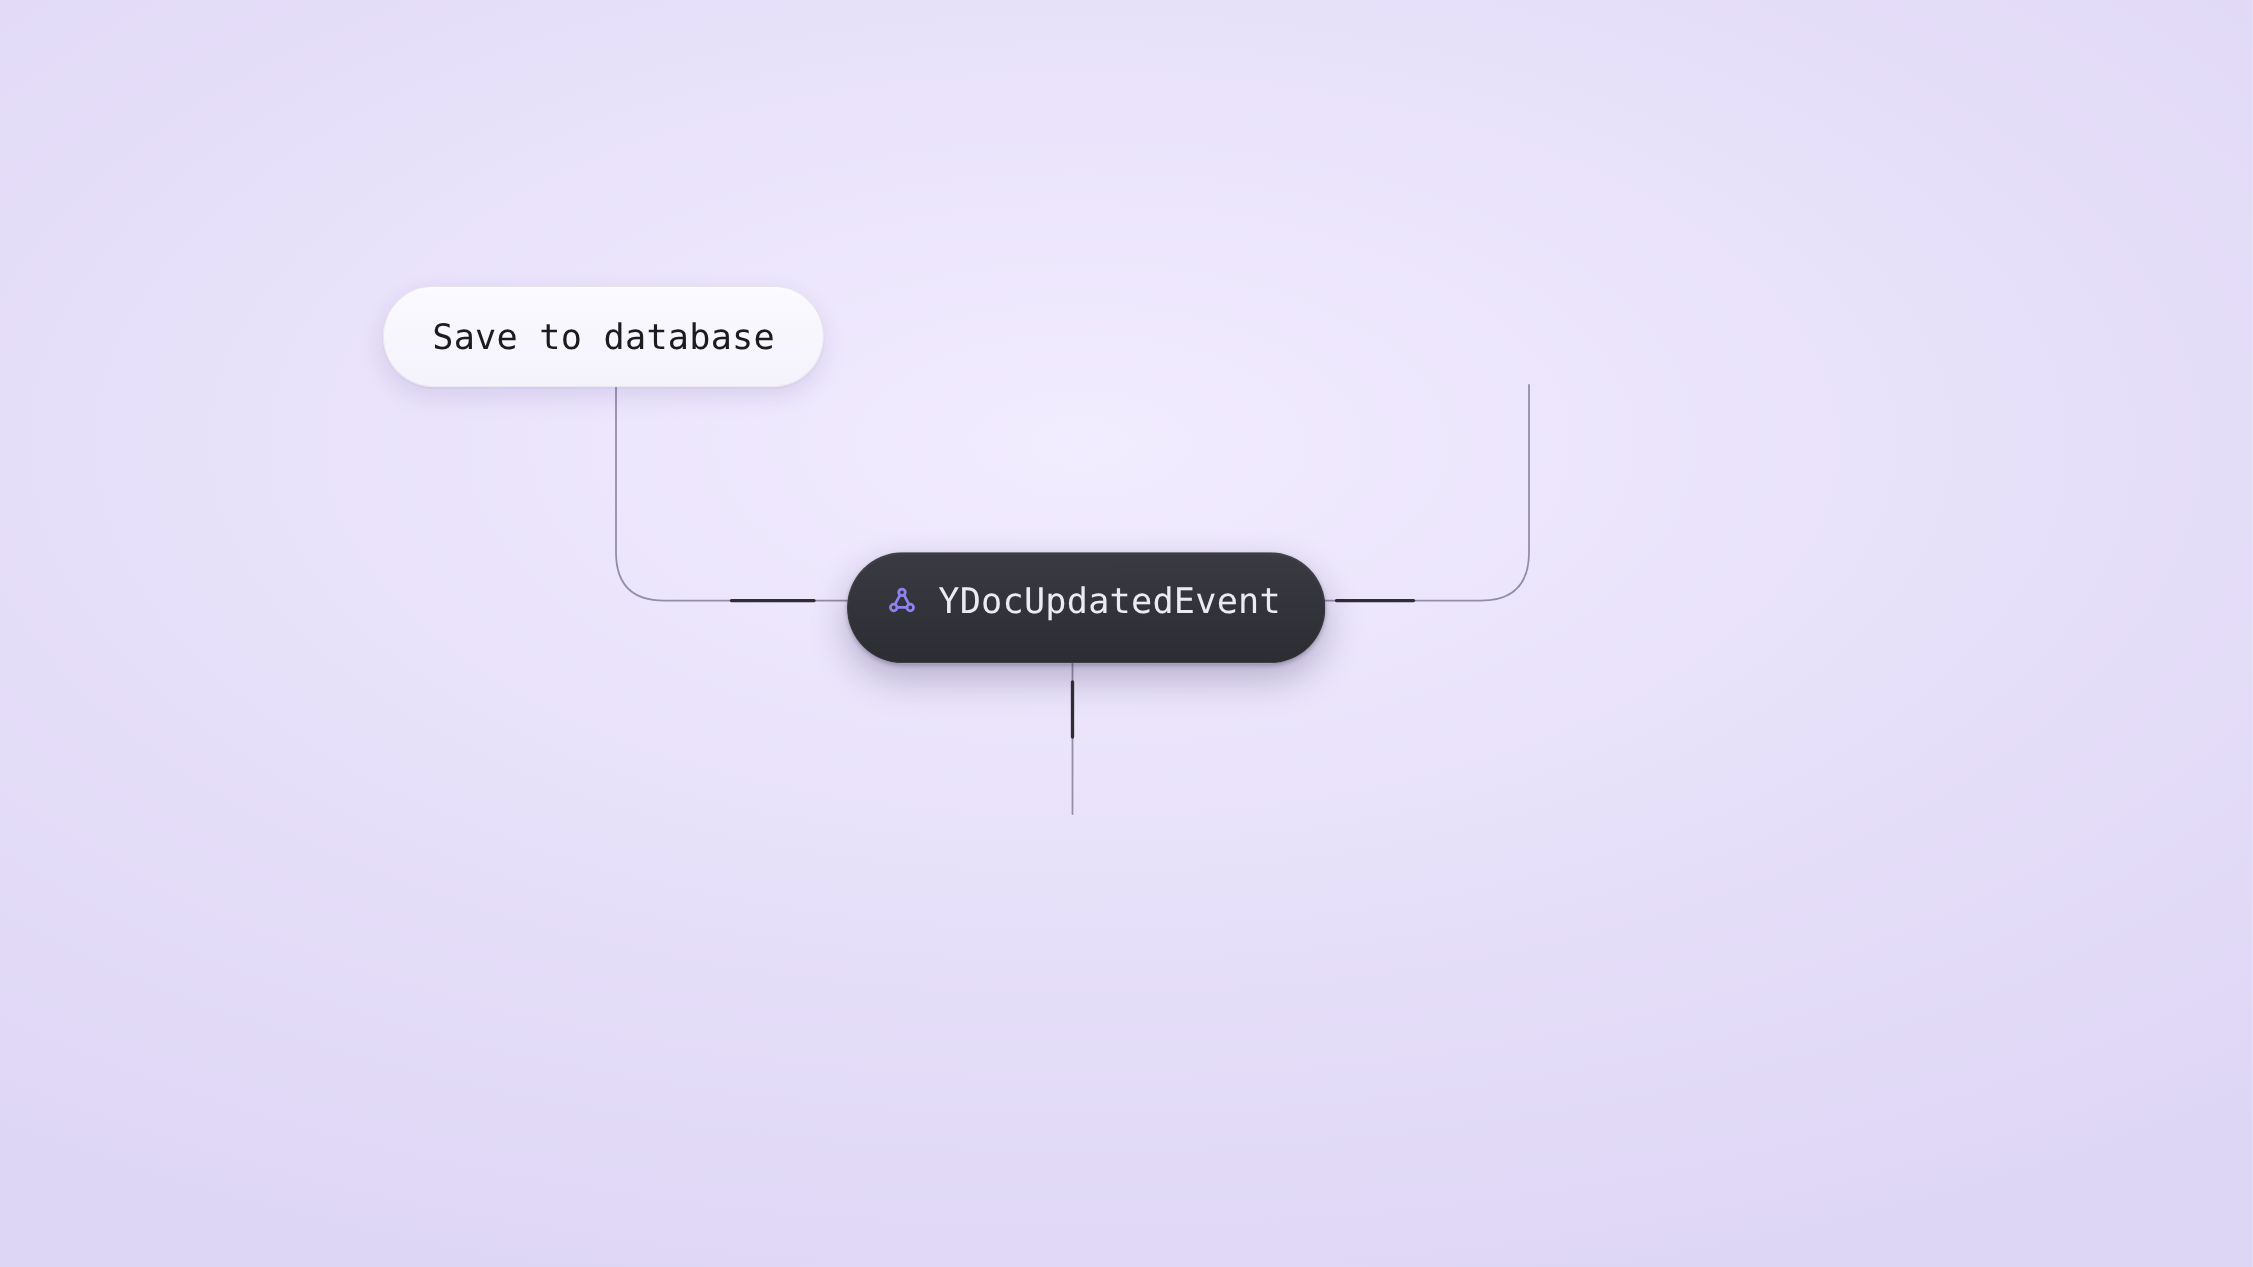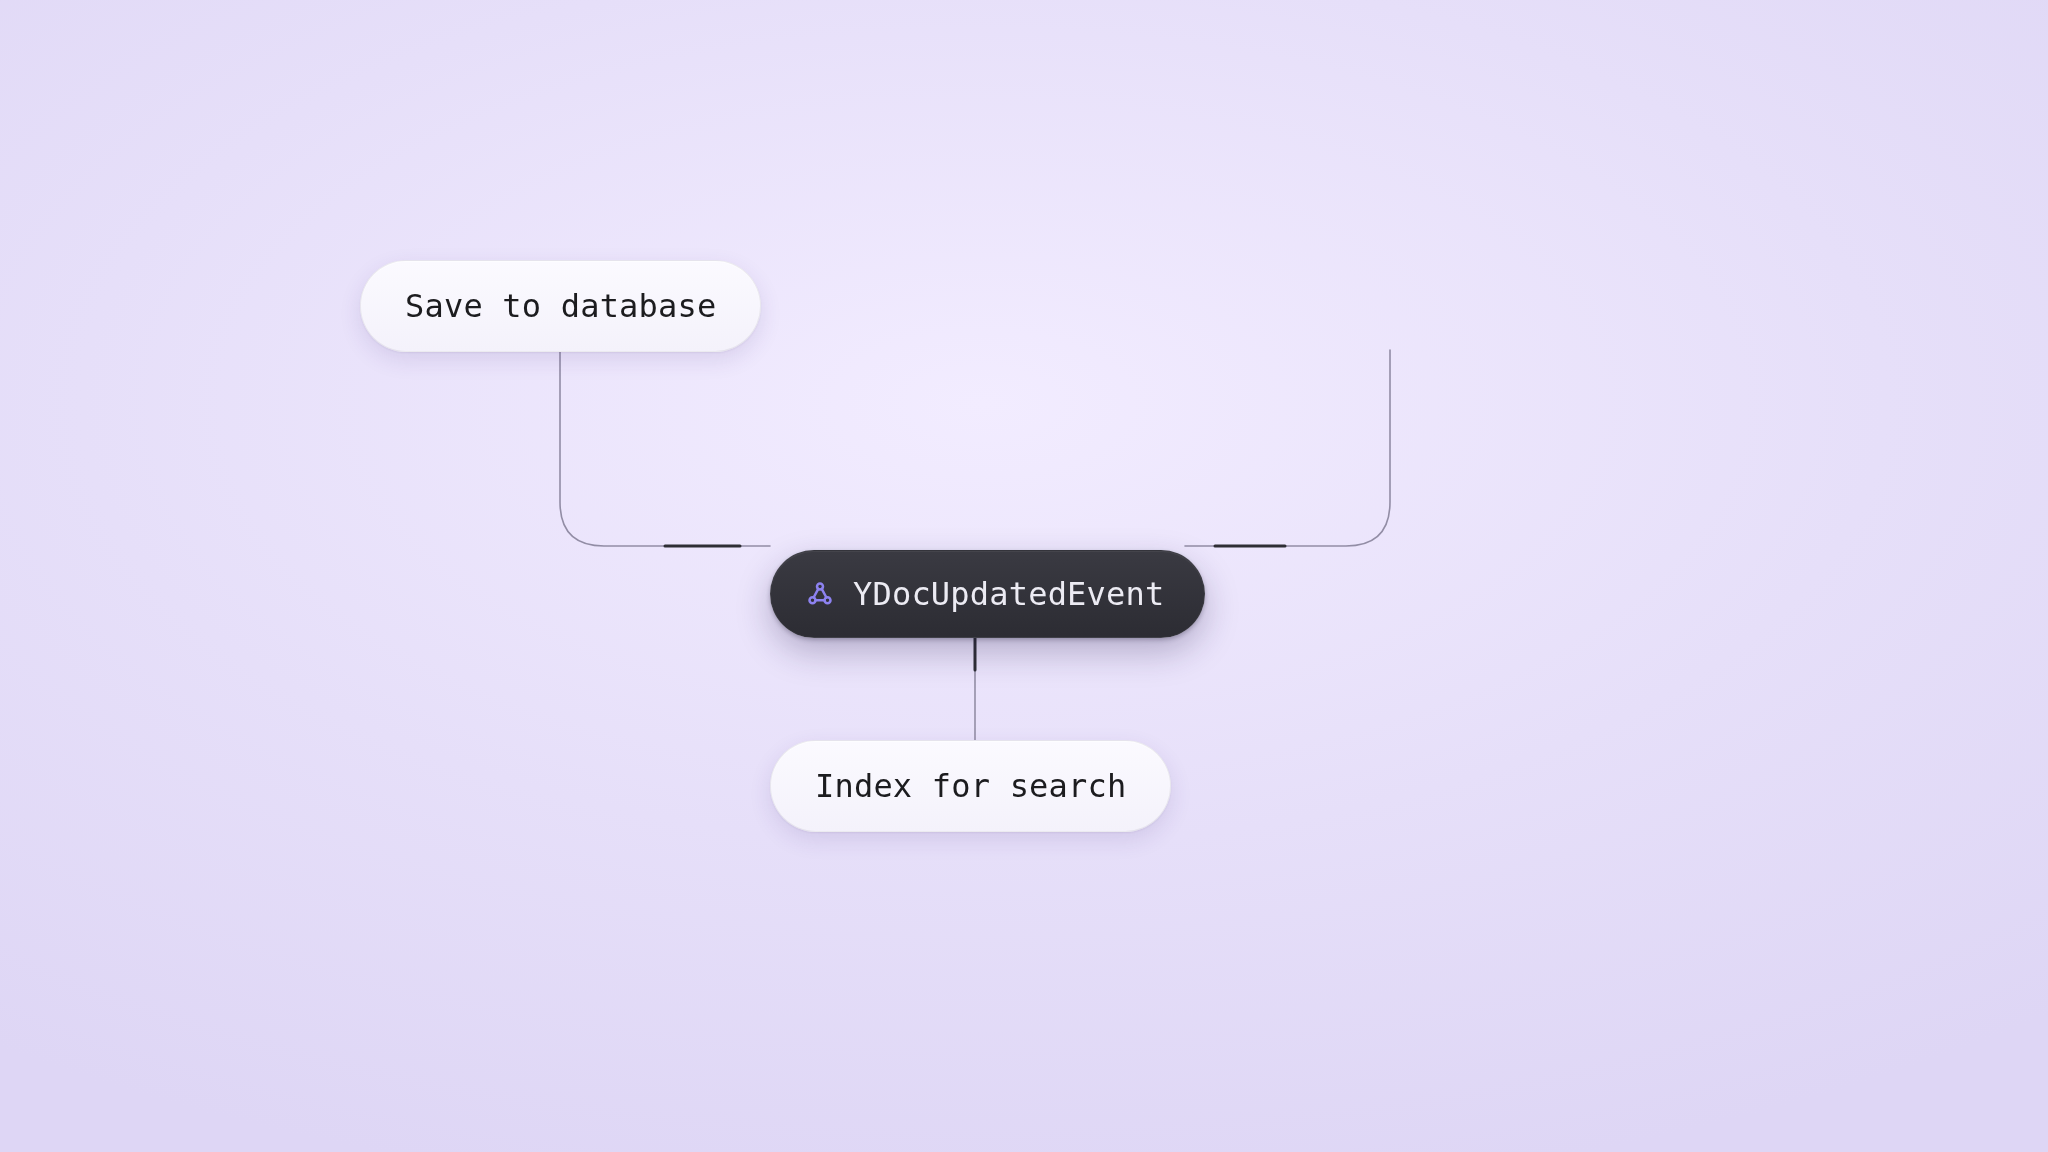--- a/index.html
+++ b/index.html
@@ -57,23 +57,23 @@
     gap: 18px;
   }
   .node.dark .icon {
     width: 30px;
     height: 30px;
     display: inline-flex;
     align-items: center;
     justify-content: center;
   }
   
-  .node.save-db   { left: 360px; top: 260px; }
+  .node.save-db   { left: 348px; top: 260px; }
   .node.send-not  { left: 1180px; top: 260px; }
-  .node.center    { left: 770px; top: 502px; padding: 0 40px 0 34px; height: 86px; margin-top: 48px; }
+  .node.center    { left: 770px; top: 502px; padding: 0 40px 13px 34px; height: 86px; }
   .node.index-src { left: 770px; top: 740px; }
 </style>
 </head>
 <body>
 
 <div class="canvas">
 
   <svg class="connectors" viewBox="0 0 2048 1152">
 
     <path d="M 560 350  L 560 502  Q 560 546 604 546  L 770 546" fill="none" stroke="#928da5" stroke-width="1.6" stroke-linecap="round"></path>
@@ -102,17 +102,14 @@
         <circle cx="6" cy="17" r="2.4"></circle>
         <circle cx="18" cy="17" r="2.4"></circle>
         <path d="M10.6 7.9 L6.9 14.8"></path>
         <path d="M13.4 7.9 L17.1 14.8"></path>
         <path d="M8.4 17 L15.6 17"></path>
       </svg>
     </span>
     <span>YDocUpdatedEvent</span>
   </div>
 
-  <div class="node light index-src">
-    <span>Index for search</span>
-  </div>
 
 </div>
 
 </body></html>

